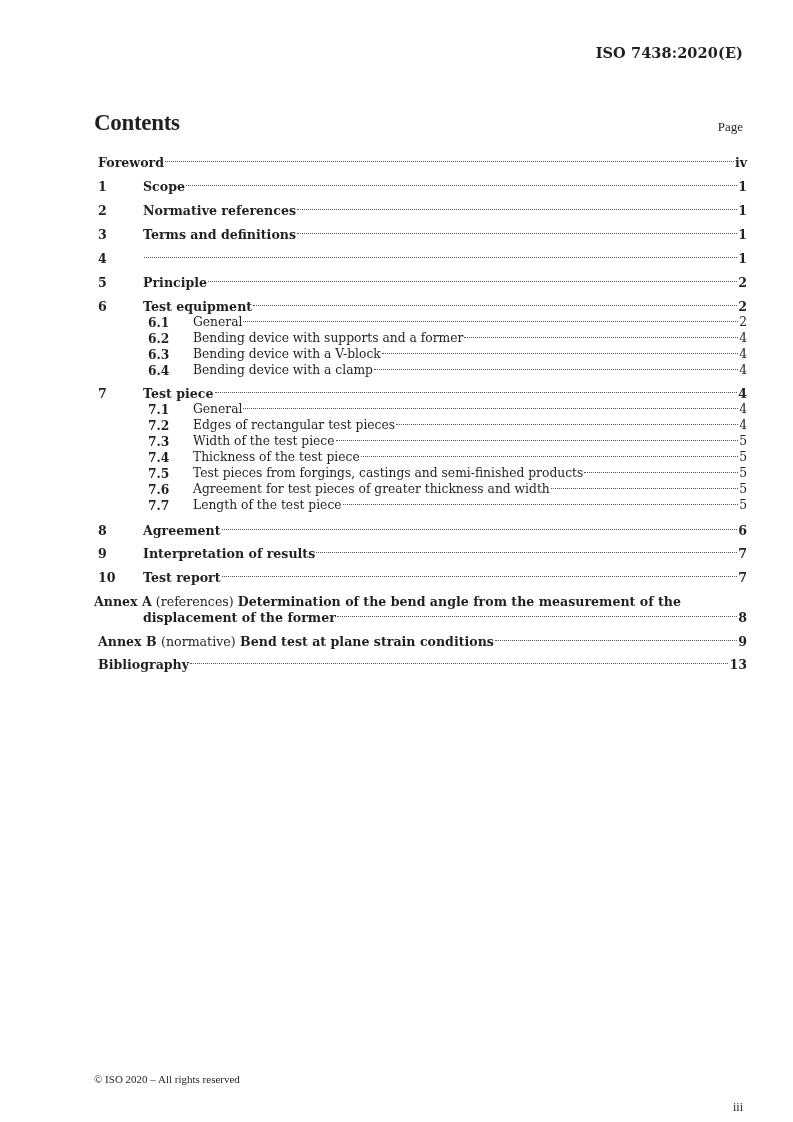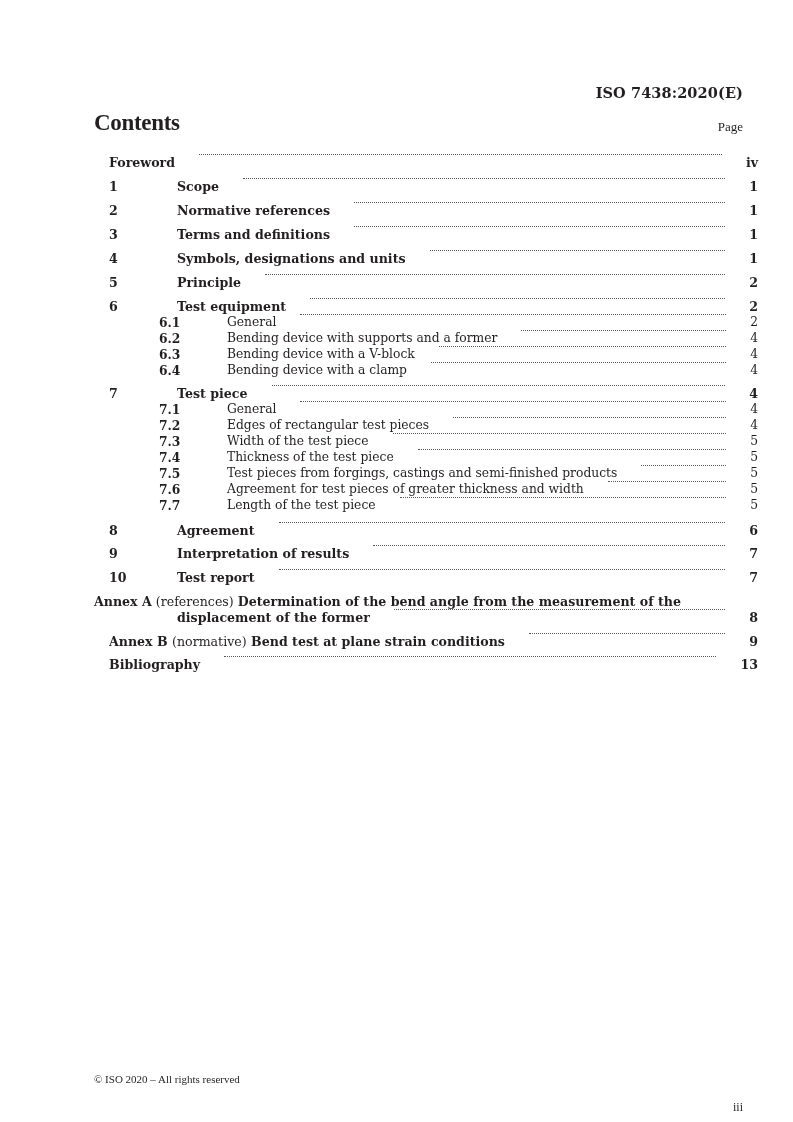--- a/index.html
+++ b/index.html
@@ -3,38 +3,38 @@
 <meta charset="utf-8">
 <style>
   html, body { margin: 0; padding: 0; background: #ffffff; }
   body {
     width: 793px; height: 1122px; position: relative; overflow: hidden;
     font-family: "DejaVu Serif", "Liberation Serif", serif;
     color: #231f20;
   }
   .doc-id {
     position: absolute; top: 44px; right: 50px;
-    font-weight: bold; font-size: 14.5px; letter-spacing: 0.1px; margin-top: 40px;
+    font-weight: bold; font-size: 14.5px; letter-spacing: 0.1px;
   }
   .contents-title {
     position: absolute; left: 94px; top: 110px;
     font-family: "Liberation Serif", serif;
     font-weight: bold; font-size: 23px; letter-spacing: -0.3px;
   }
   .page-label {
     position: absolute; right: 50px; top: 119px;
     font-family: "Liberation Serif", serif;
     font-size: 13px;
     margin-left: 44px;
   }
   .toc { position: absolute; left: 94px; width: 649px; top: 155px; }
   .row {
-    position: absolute; left: 15px; width: 649px;
-    display: flex; align-items: flex-start;
-    font-size: 12.6px; line-height: 16px; white-space: nowrap; gap: 23px;
+    position: absolute; left: 4px; width: 649px;
+    display: flex; align-items: center;
+    font-size: 12.6px; line-height: 16px; white-space: nowrap;
   }
   .row.main { font-weight: bold; }
   .row .num { flex: 0 0 auto; }
   .row.main .num { width: 45px; }
   .row.sub .num { width: 45px; margin-left: 50px; font-weight: bold; }
   .row .title { flex: 0 0 auto; }
   .row .leader {
     flex: 1 1 auto; margin: 0 1px; border-bottom: 1px dotted #555;
     height: 1px; position: relative; top: -2px;
   }
@@ -80,21 +80,20 @@
     <span class="pg">1</span>
   </div>
   <div class="row main" style="top:72px">
     <span class="num">3</span>
     <span class="title">Terms and definitions</span>
     <span class="leader"></span>
     <span class="pg">1</span>
   </div>
   <div class="row main" style="top:96px">
     <span class="num">4</span>
-    <span class="title">Symbols, designations and units</span>
     <span class="leader"></span>
     <span class="pg">1</span>
   </div>
   <div class="row main" style="top:120px">
     <span class="num">5</span>
     <span class="title">Principle</span>
     <span class="leader"></span>
     <span class="pg">2</span>
   </div>
 

